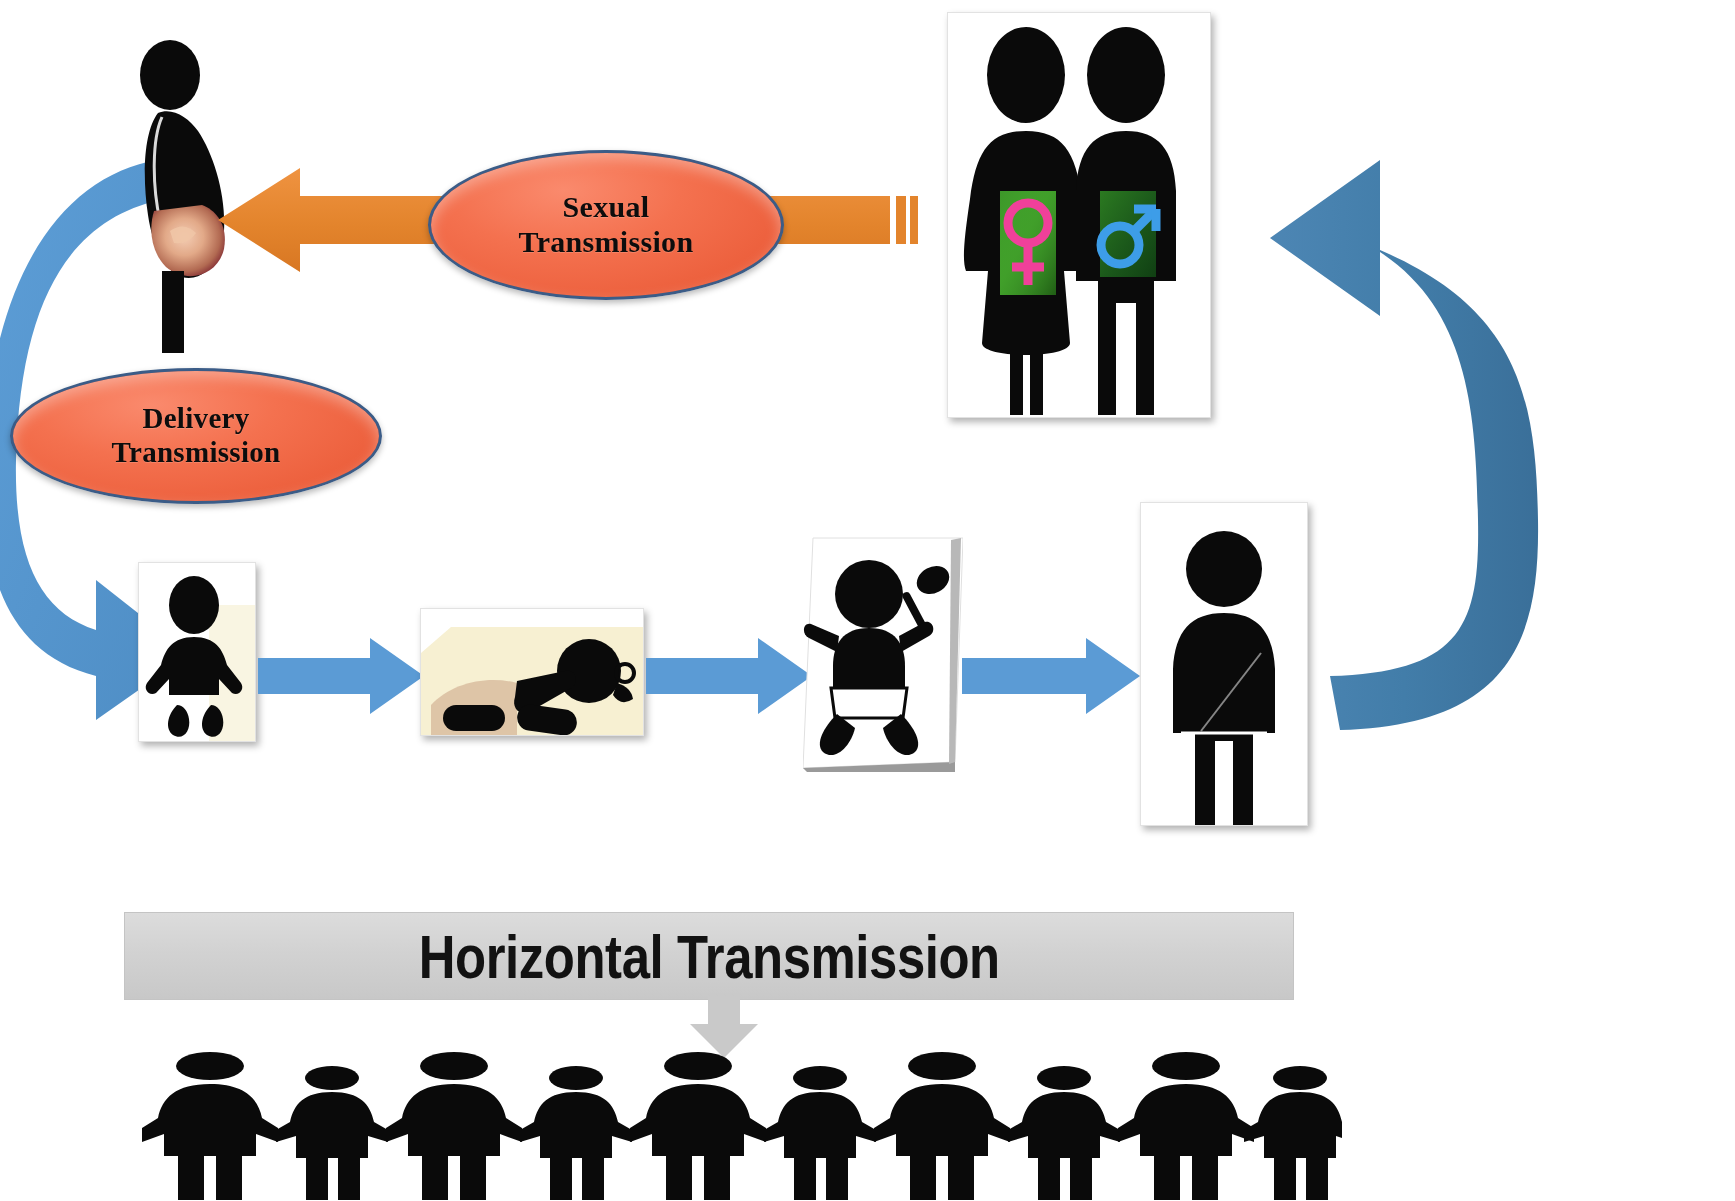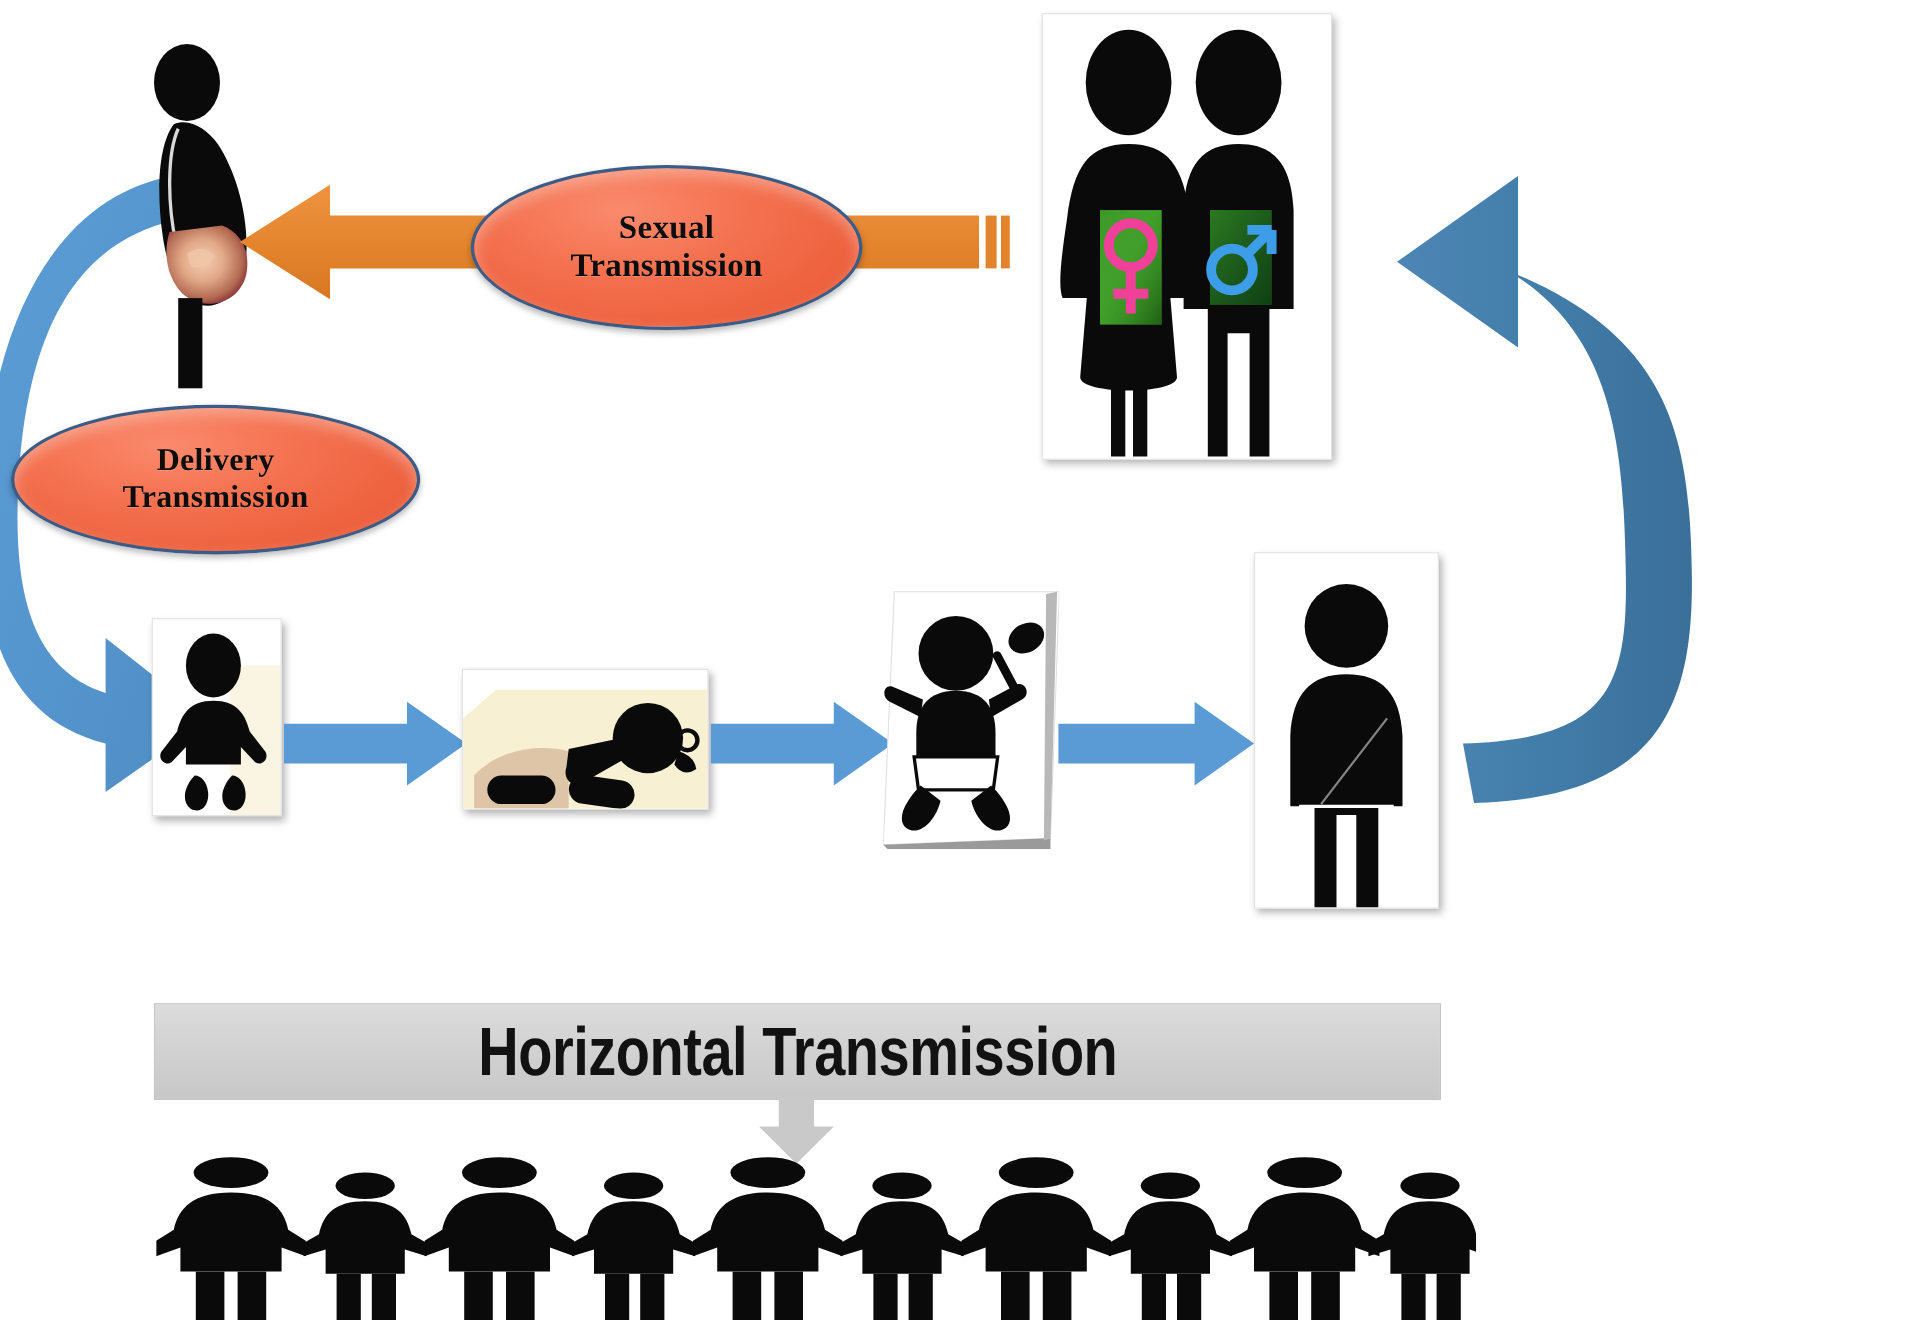--- a/index.html
+++ b/index.html
@@ -255,21 +255,21 @@
     <svg width="166" height="322" viewBox="0 0 166 322">
       <circle cx="83" cy="66" r="38" fill="#0a0a0a"></circle>
       <path d="M 83 110 C 50 110, 34 128, 32 166 L 32 230 L 54 230 L 54 322
                L 74 322 L 74 238 L 92 238 L 92 322 L 112 322 L 112 230 L 134 230
                L 134 166 C 132 128, 116 110, 83 110 Z" fill="#0a0a0a"></path>
       <line x1="40" y1="230" x2="126" y2="230" stroke="#ffffff" stroke-width="3"></line>
       <line x1="60" y1="228" x2="120" y2="150" stroke="#ffffff" stroke-width="2" opacity=".5"></line>
     </svg>
   </div>
 
-  <div class="abs banner" style="left:140px;top:912px;width:1168px;height:86px;">
+  <div class="abs banner" style="left:124px;top:912px;width:1168px;height:86px;">
     <span>Horizontal Transmission</span>
   </div>
 
   <svg class="abs" style="left:688px;top:996px;" width="72" height="64">
     <path d="M 20 0 L 52 0 L 52 28 L 70 28 L 36 62 L 2 28 L 20 28 Z" fill="#c9c9c9"></path>
   </svg>
 
   <svg class="abs" style="left:142px;top:1042px;" width="1200" height="158">
     <g fill="#0a0a0a">
 

